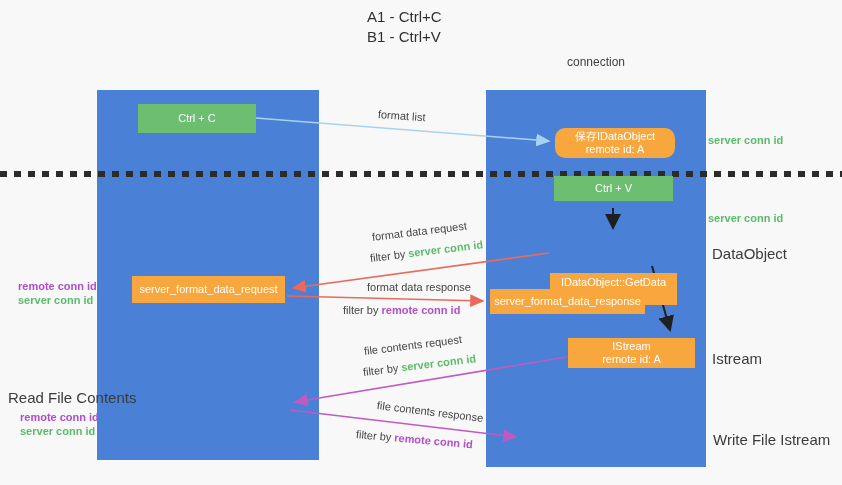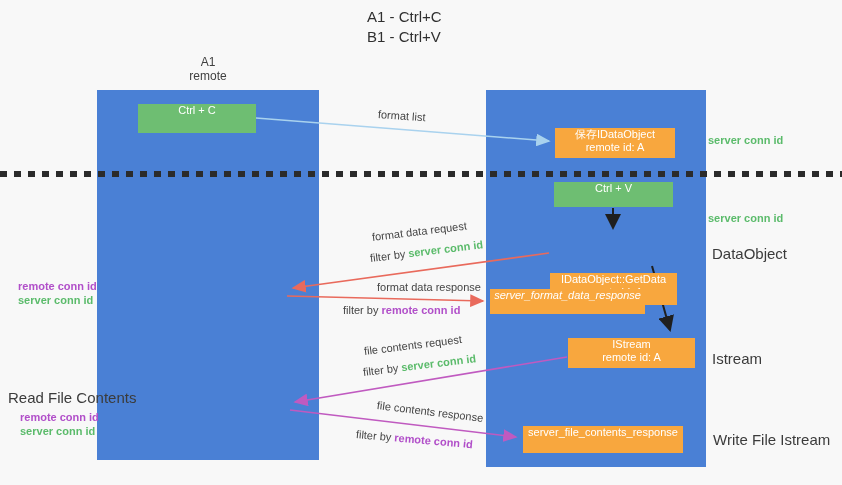--- a/index.html
+++ b/index.html
@@ -14,21 +14,21 @@
   .lane-header{position:absolute;top:55px;text-align:center;font-size:12px;line-height:14px;color:#3f3f3f;}
   .lane-header span{display:block;}
   svg.connectors{position:absolute;left:0;top:0;pointer-events:none;}
   .st-blue{stroke:var(--arrow-lightblue);stroke-width:1.6;}
   .st-red{stroke:var(--arrow-red);stroke-width:1.6;}
   .st-mag{stroke:var(--arrow-magenta);stroke-width:1.6;}
   .st-blk{stroke:var(--arrow-black);stroke-width:2;}
   .st-dash{stroke:#2b2b2b;stroke-width:6;stroke-dasharray:7 7;}
   .fill-blue{fill:var(--arrow-lightblue);} .fill-red{fill:var(--arrow-red);}
   .fill-mag{fill:var(--arrow-magenta);} .fill-blk{fill:var(--arrow-black);}
-  .nodebox{position:absolute;display:flex;flex-direction:column;align-items:center;justify-content:flex-start;
+  .nodebox{position:absolute;display:flex;flex-direction:column;align-items:center;justify-content:center;
     color:#fff;font-size:11px;line-height:13px;text-align:center;white-space:nowrap;}
   .green{background:var(--box-green);}
   .orange{background:var(--box-orange);}
   .albl{position:absolute;font-size:11px;color:#454545;white-space:nowrap;transform-origin:left center;}
   .key-green{color:var(--text-green);font-weight:bold;}
   .key-purple{color:var(--text-purple);font-weight:bold;}
   .side{position:absolute;font-size:11px;font-weight:bold;line-height:14px;white-space:nowrap;}
   .side span{display:block;}
   .t-green{color:var(--text-green);} .t-purple{color:var(--text-purple);}
   .darklbl{position:absolute;font-size:15px;color:var(--text-dark);white-space:nowrap;}
@@ -36,25 +36,22 @@
 </head>
 <body>
 
 <div class="stage">
 
   <div class="title">
     <div>A1 - Ctrl+C</div>
     <div>B1 - Ctrl+V</div>
   </div>
 
-  <div class="lane-header" style="left:97px;width:222px;">
-    <span>A1</span>
-    <span>remote</span>
-  </div>
   <div class="lane-header" style="left:486px;width:220px;">
+    <span>connection</span>
   </div>
 
   <div class="lane" style="left:97px;top:90px;width:222px;height:370px;"></div>
   <div class="lane" style="left:486px;top:90px;width:220px;height:377px;"></div>
 
   <svg class="connectors" width="842" height="485" viewBox="0 0 842 485">
     <defs>
       <marker id="mBlue" markerWidth="9" markerHeight="8" refX="8" refY="4" orient="auto">
         <path d="M0,0 L9,4 L0,8 z" class="fill-blue"></path>
         </marker>
@@ -74,50 +71,50 @@
     <line class="st-blk" x1="652" y1="266" x2="670" y2="330" marker-end="url(#mBlk)"></line>
     <line class="st-red" x1="549" y1="253" x2="293" y2="288" marker-end="url(#mRed)"></line>
     <line class="st-red" x1="287" y1="296" x2="483" y2="301" marker-end="url(#mRed)"></line>
     <line class="st-mag" x1="567" y1="357" x2="295" y2="402" marker-end="url(#mMag)"></line>
     <line class="st-mag" x1="290" y1="410" x2="516" y2="437" marker-end="url(#mMag)"></line>
   </svg>
 
   <div class="nodebox green" style="left:138px;top:104px;width:118px;height:29px;">
     <span>Ctrl + C</span>
   </div>
-  <div class="nodebox orange" style="left:555px;top:128px;width:120px;height:30px;">
+  <div class="nodebox orange" style="left:555px;top:128px;width:120px;height:30px;border-radius:10px;">
     <span>保存IDataObject</span>
     <span>remote id: A</span>
   </div>
-  <div class="nodebox green" style="left:554px;top:182px;width:119px;height:25px;">
+  <div class="nodebox green" style="left:554px;top:176px;width:119px;height:25px;">
     <span>Ctrl + V</span>
   </div>
   <div class="nodebox orange" style="left:550px;top:233px;width:127px;height:32px;margin-top:40px;">
     <span>IDataObject::GetData</span>
     <span>remote id: A</span>
   </div>
-  <div class="nodebox orange" style="left:490px;top:289px;width:155px;height:25px;font-style:italic;">
+  <div class="nodebox orange" style="left:132px;top:276px;width:153px;height:27px;">
+    <span>server_format_data_request</span>
+  </div>
+  <div class="nodebox orange" style="left:490px;top:289px;width:155px;height:25px;">
     <span>server_format_data_response</span>
   </div>
   <div class="nodebox orange" style="left:568px;top:338px;width:127px;height:30px;">
     <span>IStream</span>
     <span>remote id: A</span>
-  </div>
-  <div class="nodebox orange" style="left:523px;top:426px;width:160px;height:27px;">
-    <span>server_file_contents_response</span>
   </div>
 
   <div class="albl" style="left:378px;top:108px;transform:rotate(4deg);">format list</div>
 
   <div class="albl" style="left:372px;top:231px;transform:rotate(-7deg);">format data request</div>
   <div class="albl" style="left:370px;top:252px;transform:rotate(-7deg);">
     <span>filter by </span><span class="key-green">server conn id</span>
   </div>
 
-  <div class="albl" style="left:377px;top:281px;">format data response</div>
+  <div class="albl" style="left:367px;top:281px;">format data response</div>
   <div class="albl" style="left:343px;top:304px;">
     <span>filter by </span><span class="key-purple">remote conn id</span>
   </div>
 
   <div class="albl" style="left:364px;top:345px;transform:rotate(-7deg);">file contents request</div>
   <div class="albl" style="left:363px;top:366px;transform:rotate(-7deg);">
     <span>filter by </span><span class="key-green">server conn id</span>
   </div>
 
   <div class="albl" style="left:377px;top:399px;transform:rotate(7deg);">file contents response</div>

